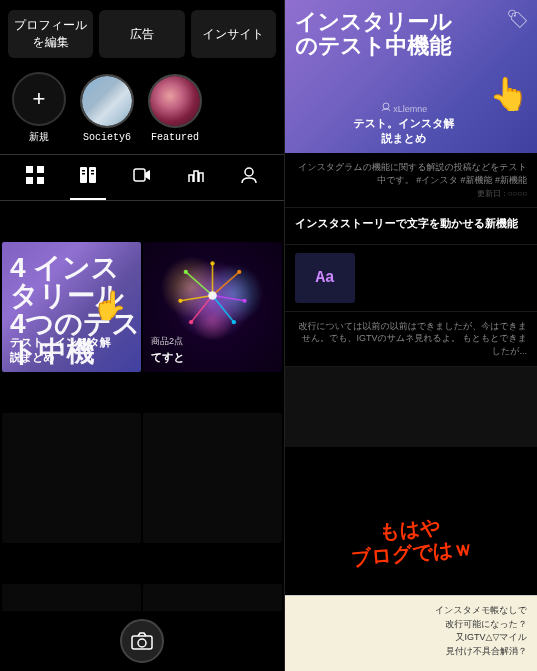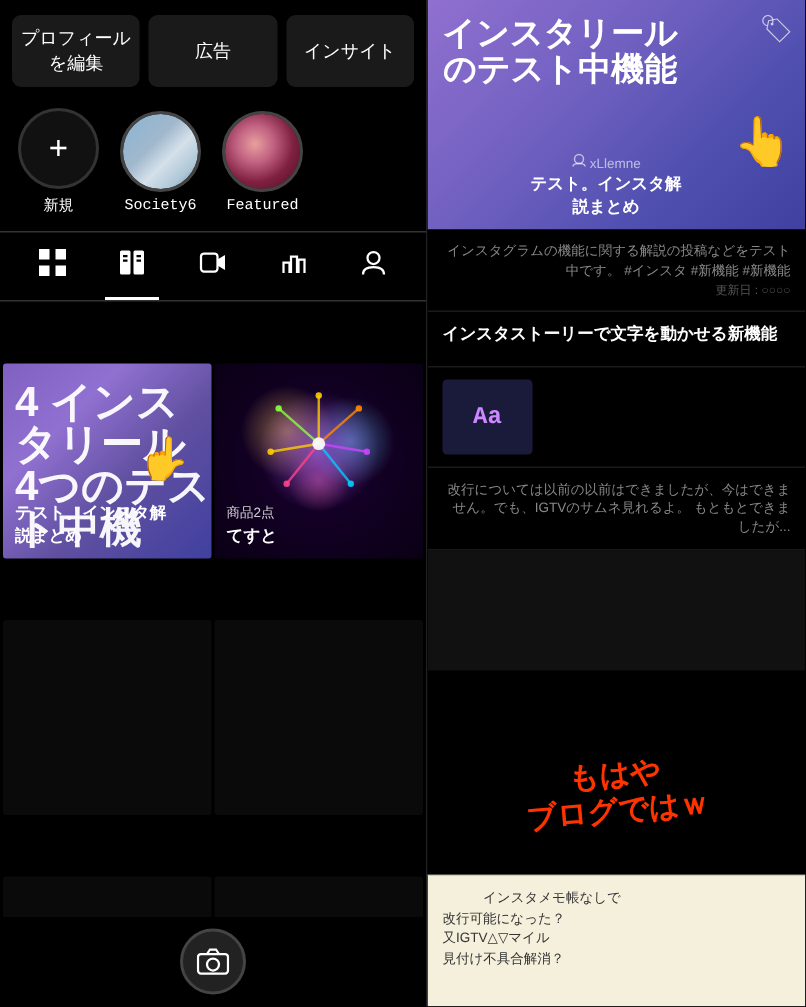--- a/index.html
+++ b/index.html
@@ -360,25 +360,26 @@
       text-align: center;
       line-height: 1.2;
       transform: rotate(-5deg);
       text-shadow: 2px 2px 4px rgba(0,0,0,0.8);
       pointer-events: none;
       z-index: 10;
     }
 
     
     .memo-card {
-      height: 88px;
+      height: 76px;
       background: #f5f0dc;
       flex-shrink: 0;
       padding: 8px 10px;
       border-top: 1px solid #ccc;
+      text-align: right;
     }
     .memo-text {
       font-size: 9px;
       color: #333;
       line-height: 1.5;
     }
 
     
     ::-webkit-scrollbar { width: 2px; }
     ::-webkit-scrollbar-track { background: #000; }

